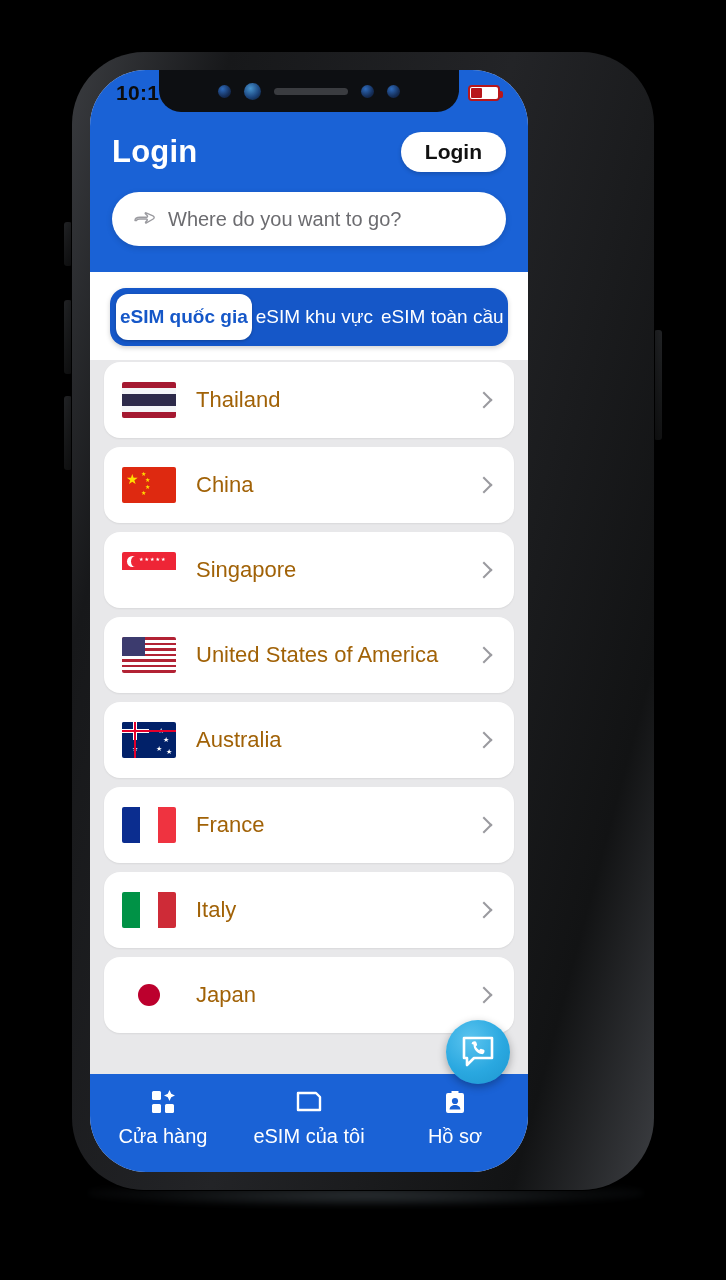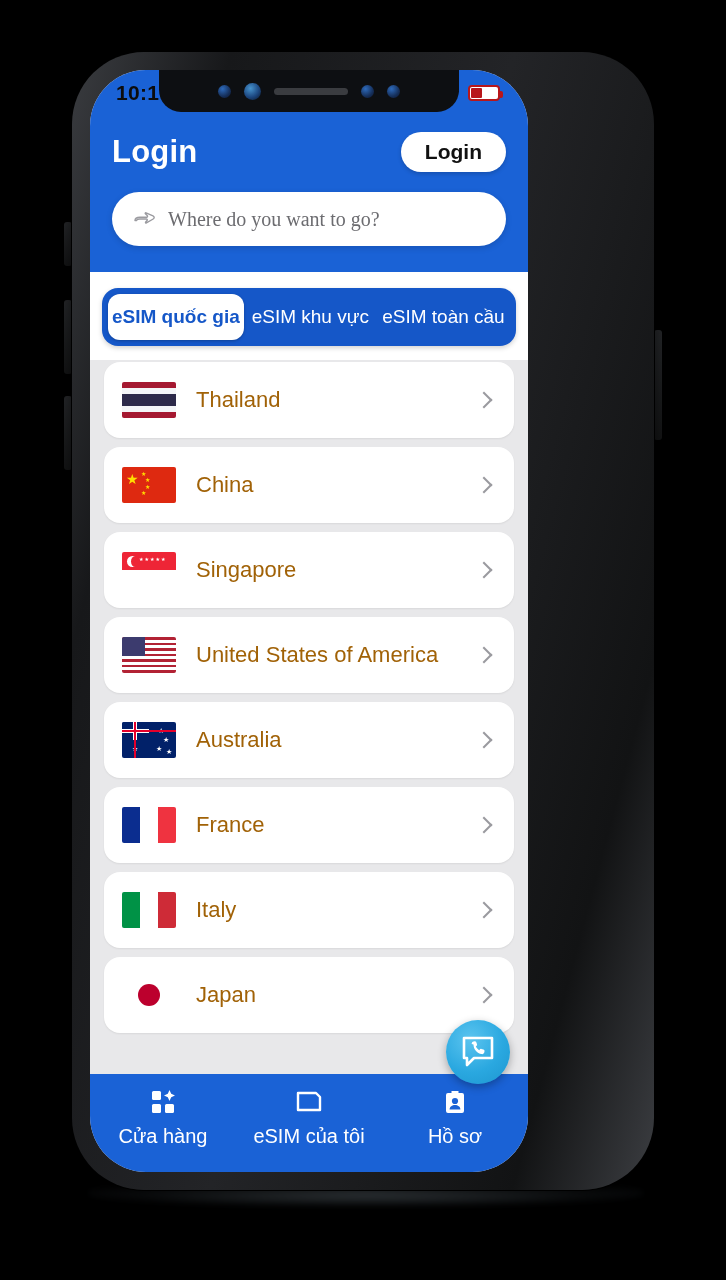--- a/index.html
+++ b/index.html
@@ -109,26 +109,25 @@
     background:#fff; color:#111; font-size: 21px; font-weight: bold;
     padding: 8px 24px; border-radius: 22px; border: none;
     font-family: "Liberation Sans", sans-serif;
     box-shadow: 0 2px 4px rgba(0,0,0,.18);
   }
   .searchbar {
     margin-top: 20px;
     background:#fff; border-radius: 30px; height: 54px;
     display:flex; align-items:center; gap: 10px; padding: 0 20px;
     box-shadow: 0 2px 6px rgba(0,0,0,.15);
-    font-family: Liberation Serif, serif;
   }
   .search-text { color:#6c6c70; font-size: 20px; }
 
   
-  .tabs-wrap { background:#fff; padding: 16px 12px 14px; z-index: 10; }
+  .tabs-wrap { background:#fff; padding: 16px 20px 14px; z-index: 10; }
   .tabs {
     background:#1557c8; border-radius: 16px; padding: 6px;
     display:flex; align-items:center;
     box-shadow: 0 2px 5px rgba(0,0,0,.18);
   }
   .tab {
     flex: 1; text-align:center; color:#fff; font-size: 19px;
     padding: 12px 4px; border-radius: 12px; white-space: nowrap;
   }
   .tab.active { background:#fff; color:#1557c8; font-weight: bold; box-shadow: 0 1px 3px rgba(0,0,0,.25); }

